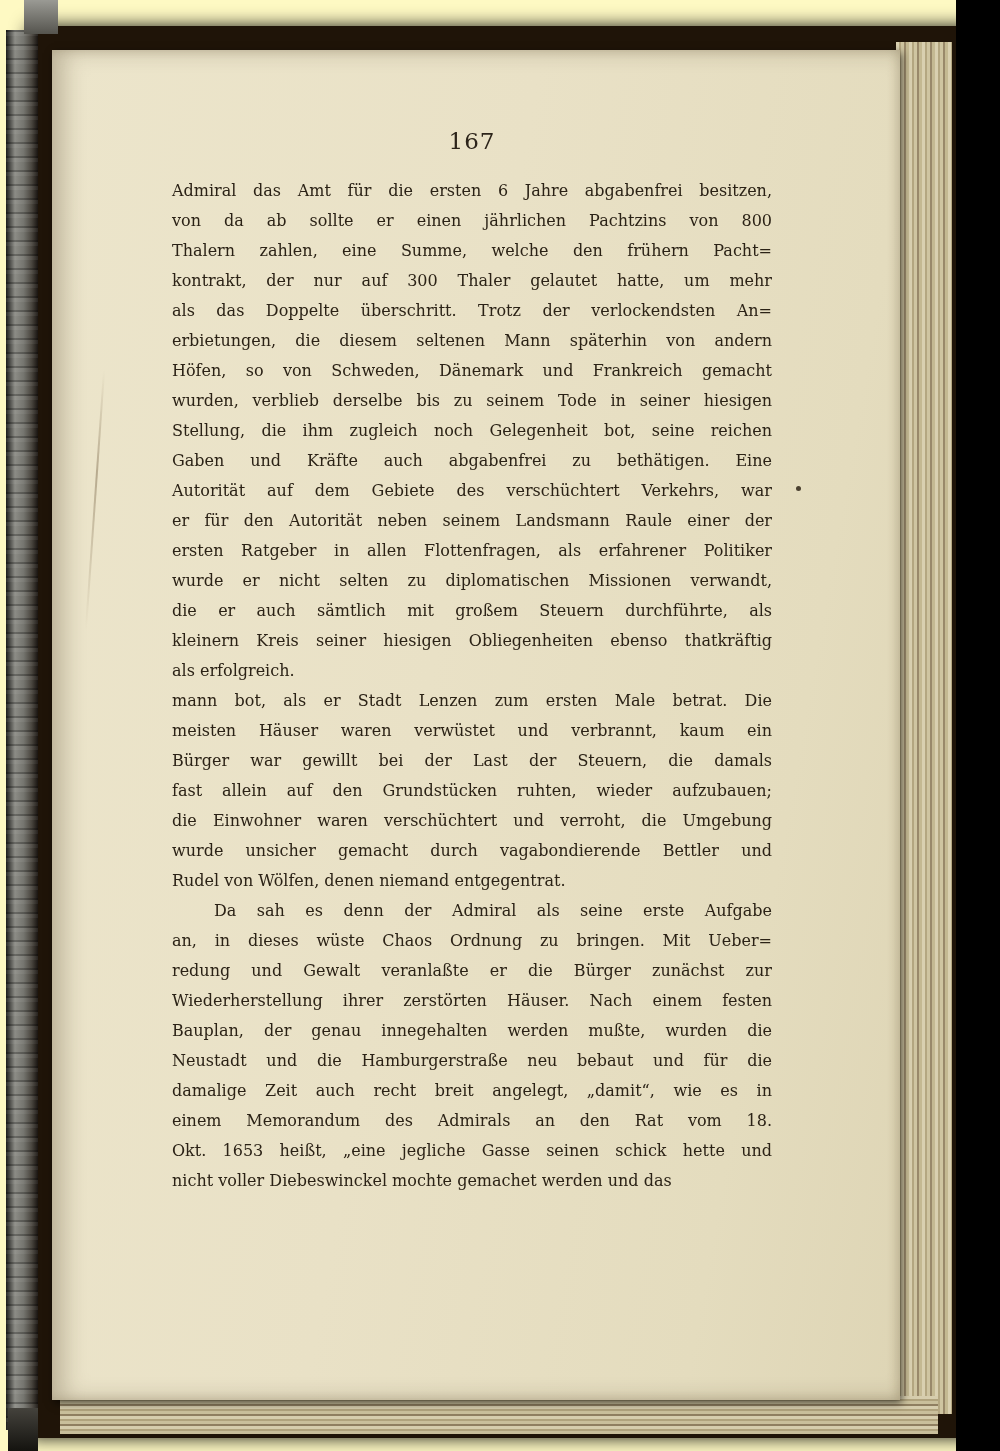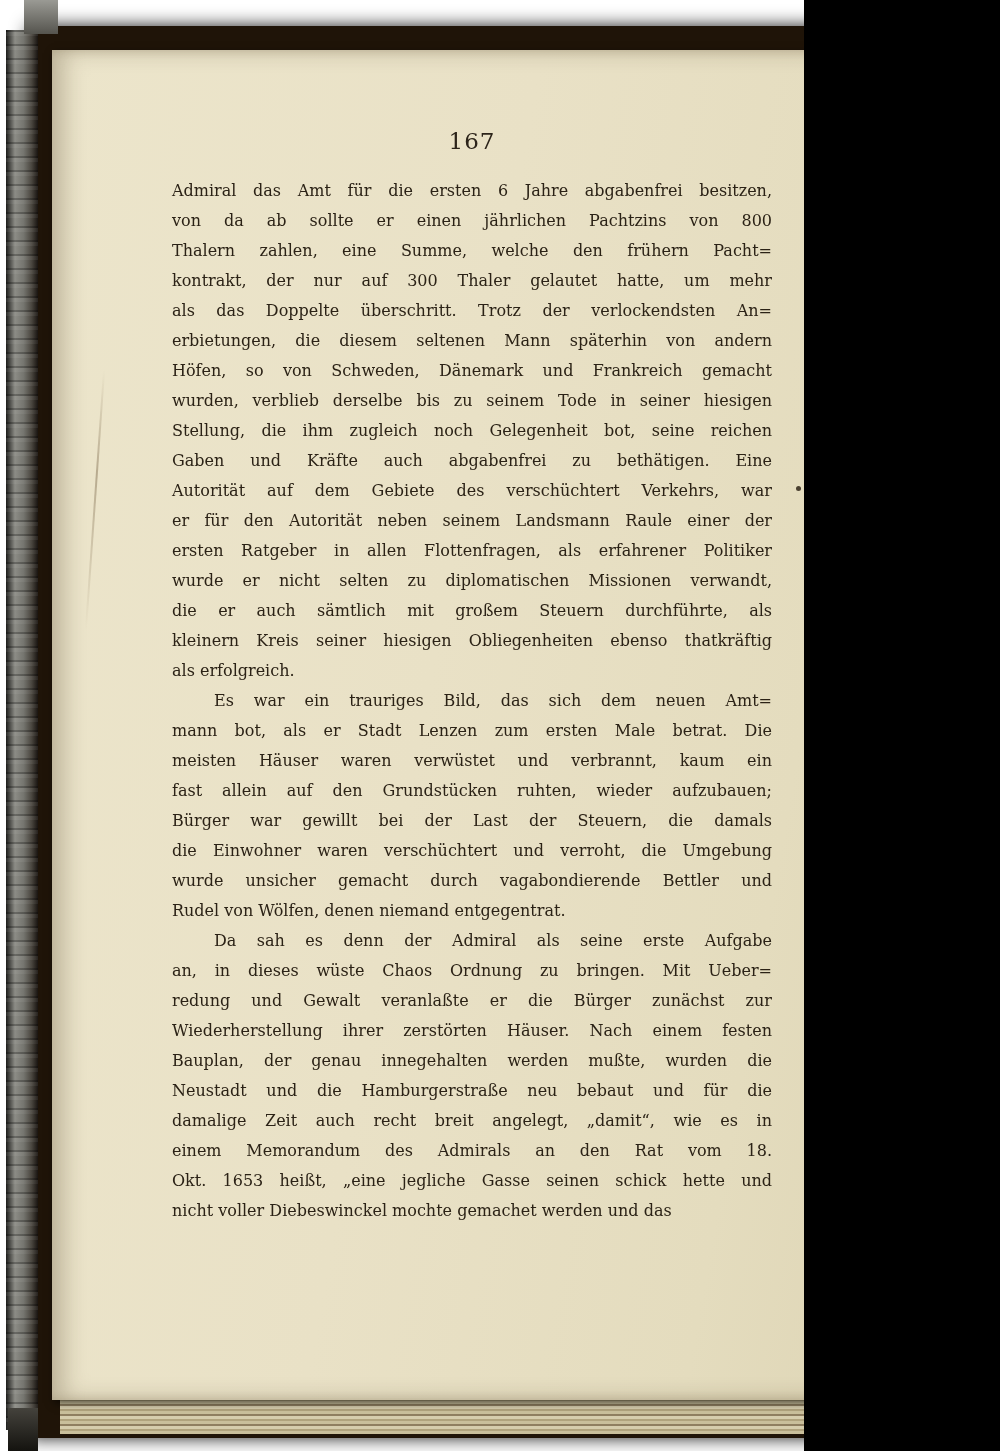--- a/index.html
+++ b/index.html
@@ -1,16 +1,16 @@
 <!DOCTYPE html>
 <html><head>
 <meta charset="utf-8">
 <style>
   html,body{margin:0;padding:0;background:#000;}
-  .scan{position:relative;width:804px;height:1451px;background:#ffffff;overflow:hidden;
+  .scan{position:relative;width:956px;height:1451px;background:#fef9c3;overflow:hidden;
         font-family:"DejaVu Serif","Liberation Serif",serif;}
   
   .book-cover{position:absolute;left:28px;top:26px;width:958px;height:1412px;
         background:#1f1408;border-radius:4px;box-shadow:0 0 18px rgba(0,0,0,.9);}
   
   .binding-strip{position:absolute;left:6px;top:30px;width:32px;height:1400px;
         background:linear-gradient(90deg,#1c1c1a 0%,#8c8c86 28%,#75756f 55%,#4a463f 80%,#191410 100%);}
   .binding-strip:after{content:"";position:absolute;inset:0;
         background:repeating-linear-gradient(180deg,rgba(0,0,0,.25) 0 2px,rgba(255,255,255,.06) 2px 6px,rgba(0,0,0,0) 6px 14px);}
   .tape-top{position:absolute;left:24px;top:0;width:34px;height:34px;background:linear-gradient(180deg,#9a9a94,#55544e);}
@@ -67,25 +67,24 @@
           <div class="text-line">Gaben und Kräfte auch abgabenfrei zu bethätigen.  Eine</div>
           <div class="text-line">Autorität auf dem Gebiete des verschüchtert Verkehrs, war</div>
           <div class="text-line">er für den Autorität neben seinem Landsmann Raule einer der</div>
           <div class="text-line">ersten Ratgeber in allen Flottenfragen, als erfahrener Politiker</div>
           <div class="text-line">wurde er nicht selten zu diplomatischen Missionen verwandt,</div>
           <div class="text-line">die er auch sämtlich mit großem Steuern durchführte, als</div>
           <div class="text-line">kleinern Kreis seiner hiesigen Obliegenheiten ebenso thatkräftig</div>
           <div class="text-line last">als erfolgreich.</div>
         </div>
         <div class="paragraph">
-          <div class="text-line indent">Es war ein trauriges Bild, das sich dem neuen Amt=</div>
           <div class="text-line">mann bot, als er Stadt Lenzen zum ersten Male betrat.  Die</div>
           <div class="text-line">meisten Häuser waren verwüstet und verbrannt, kaum ein</div>
+          <div class="text-line">Bürger war gewillt bei der Last der Steuern, die damals</div>
           <div class="text-line">fast allein auf den Grundstücken ruhten, wieder aufzubauen;</div>
-          <div class="text-line">Bürger war gewillt bei der Last der Steuern, die damals</div>
           <div class="text-line">die Einwohner waren verschüchtert und verroht, die Umgebung</div>
           <div class="text-line">wurde unsicher gemacht durch vagabondierende Bettler und</div>
           <div class="text-line last">Rudel von Wölfen, denen niemand entgegentrat.</div>
         </div>
         <div class="paragraph">
           <div class="text-line indent">Da sah es denn der Admiral als seine erste Aufgabe</div>
           <div class="text-line">an, in dieses wüste Chaos Ordnung zu bringen.  Mit Ueber=</div>
           <div class="text-line">redung und Gewalt veranlaßte er die Bürger zunächst zur</div>
           <div class="text-line">Wiederherstellung ihrer zerstörten Häuser.  Nach einem festen</div>
           <div class="text-line">Bauplan, der genau innegehalten werden mußte, wurden die</div>

